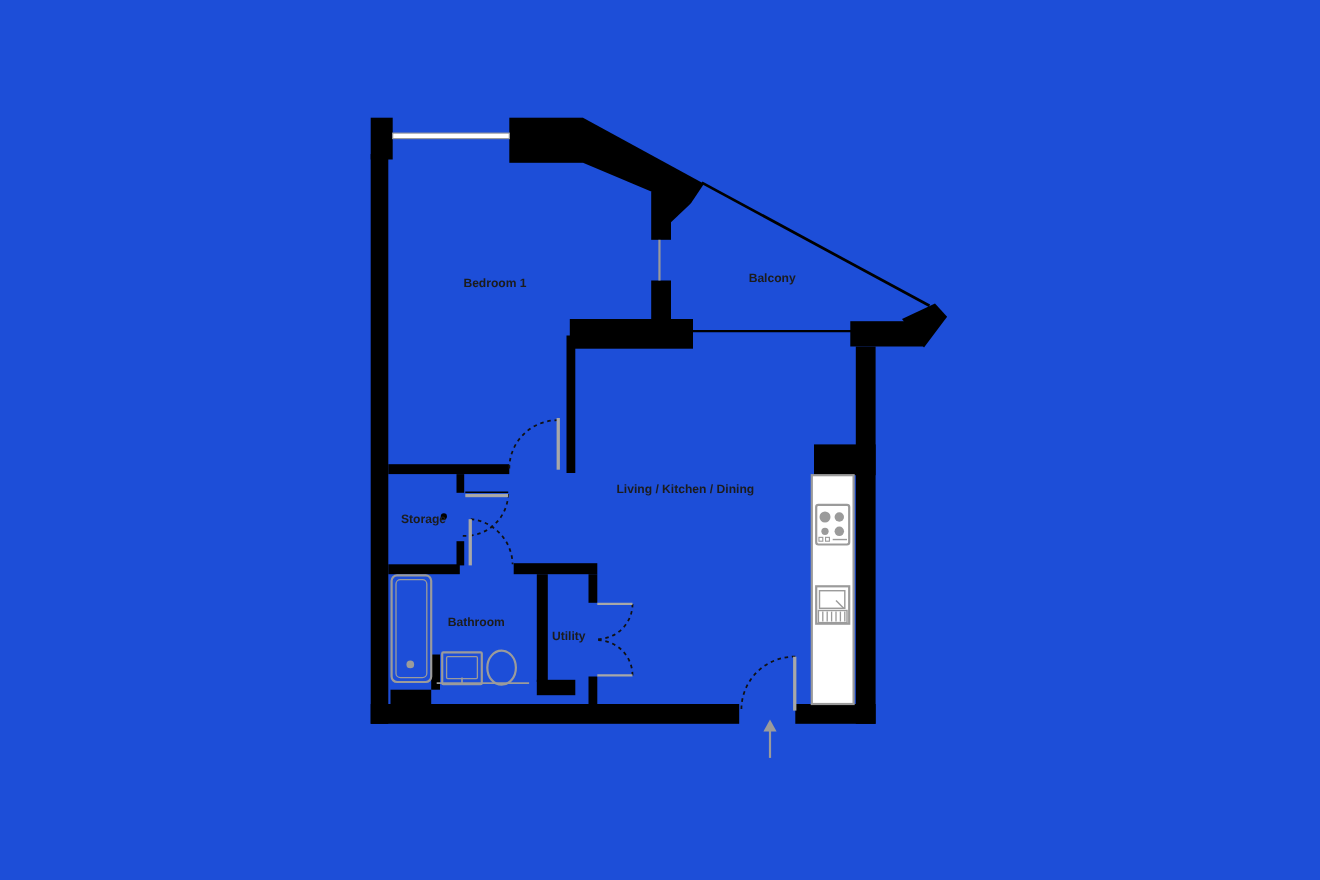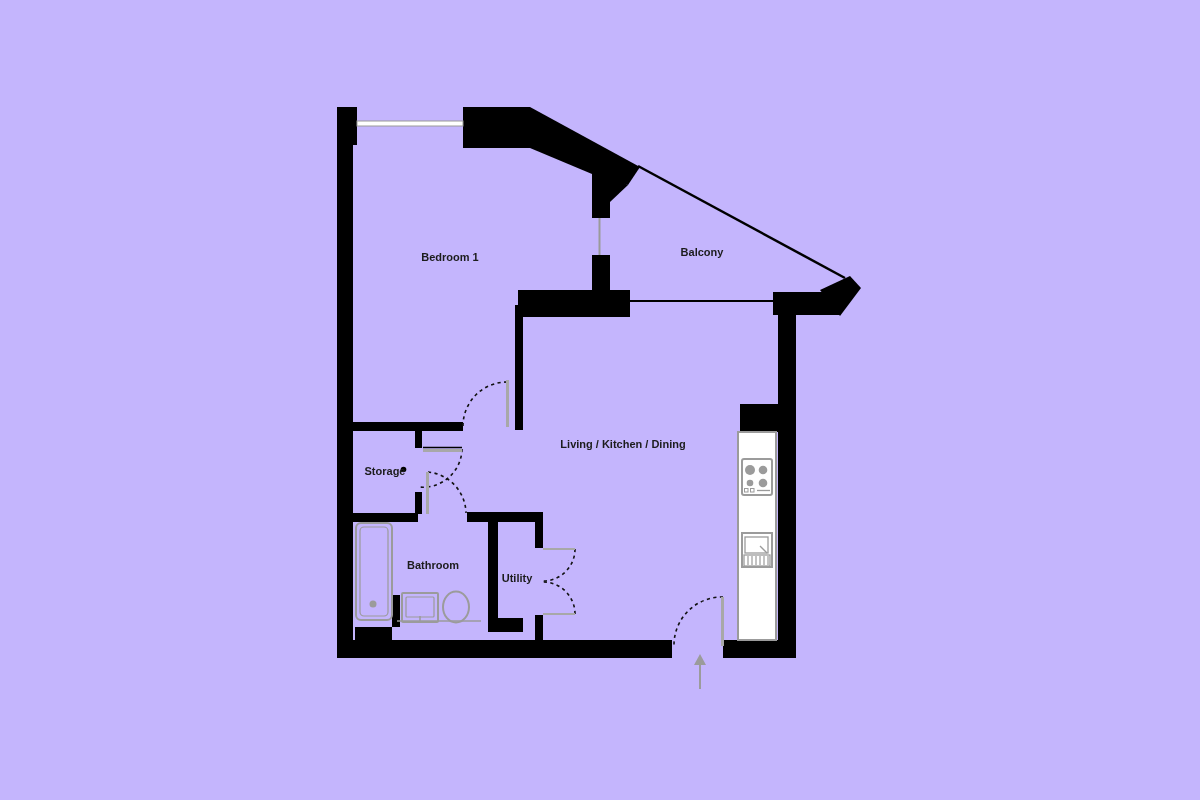--- a/index.html
+++ b/index.html
@@ -1,16 +1,16 @@
 <!DOCTYPE html>
 <html><head>
 <meta charset="utf-8">
 <style>
   html,body{margin:0;padding:0;background:#ffffff;}
-  .page{position:relative;width:1200px;height:800px;background:#c4b5fd;overflow:hidden;}
+  .page{position:relative;width:1200px;height:800px;background:#1d4ed8;overflow:hidden;}
   svg{display:block;}
   text.room-label{
     font-family:"Liberation Sans", sans-serif;
     font-weight:600;
     text-anchor:middle;
     fill:#1c1c1c;
   }
 </style>
 </head>
 <body>

